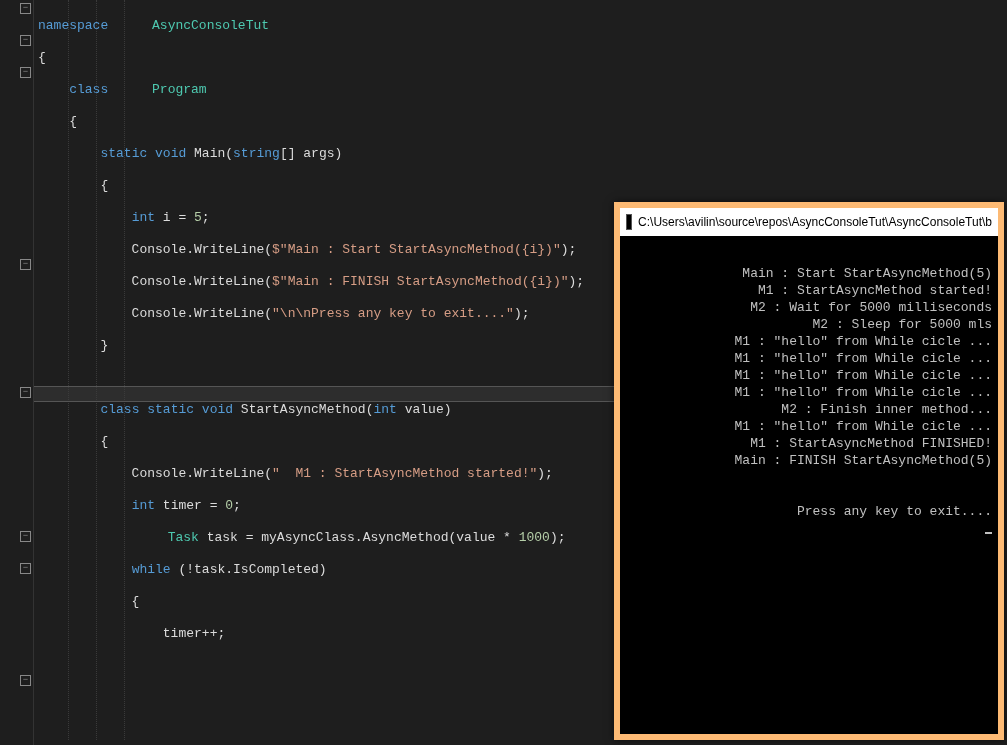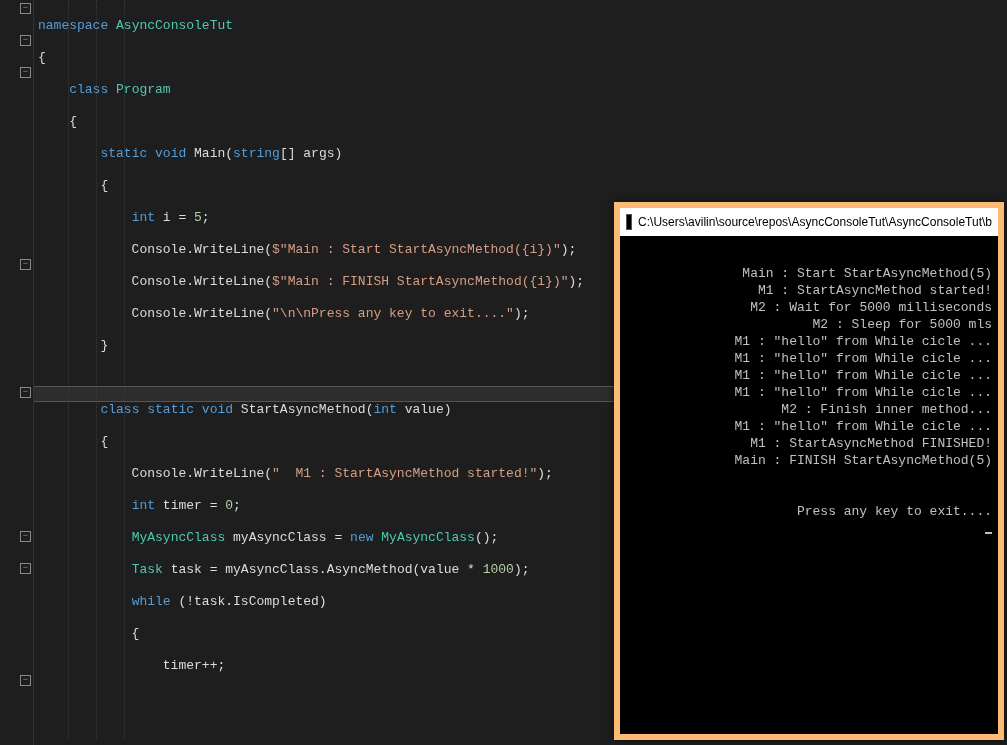--- a/index.html
+++ b/index.html
@@ -63,21 +63,21 @@
   .hl-line {
     position: absolute;
     left: 34px;
     width: 580px;
     height: 16px;
     background: rgba(60,60,60,0.5);
     border-top: 1px solid #555;
     border-bottom: 1px solid #555;
   }
   .k-blue { color: #569cd6; }
-  .k-type { color: #4ec9b0; }
+  .k-type { color: #4ec9b0; margin-left: 36px; }
   .k-str  { color: #d69d85; }
   .k-num  { color: #b5cea8; }
 
   .console-window {
     position: absolute;
     left: 614px;
     top: 202px;
     width: 390px;
     height: 538px;
     background: #000;
@@ -161,21 +161,20 @@
 <div class="line">            <span class="k-blue">int</span> i = <span class="k-num">5</span>;</div>
 <div class="line"><span>            Console.WriteLine(</span><span class="k-str">$"Main : Start StartAsyncMethod({i})"</span><span>);</span></div>
 <div class="line"><span>            Console.WriteLine(</span><span class="k-str">$"Main : FINISH StartAsyncMethod({i})"</span><span>);</span></div>
 <div class="line"><span>            Console.WriteLine(</span><span class="k-str">"\n\nPress any key to exit...."</span><span>);</span></div>
 <div class="line">        }</div>
 <div class="line"></div>
 <div class="line">        <span class="k-blue">class static void</span> StartAsyncMethod(<span class="k-blue">int</span> value)</div>
 <div class="line">        {</div>
 <div class="line"><span>            Console.WriteLine(</span><span class="k-str">"  M1 : StartAsyncMethod started!"</span><span>);</span></div>
 <div class="line">            <span class="k-blue">int</span> timer = <span class="k-num">0</span>;</div>
-<div class="line">            <span class="k-type">MyAsyncClass</span> myAsyncClass = <span class="k-blue">new</span> <span class="k-type">MyAsyncClass</span>();</div>
 <div class="line">            <span class="k-type">Task</span> task = myAsyncClass.AsyncMethod(value * <span class="k-num">1000</span>);</div>
 <div class="line">            <span class="k-blue">while</span> (!task.IsCompleted)</div>
 <div class="line">            {</div>
 <div class="line">                timer++;</div>
 
 
 
 
 
 

